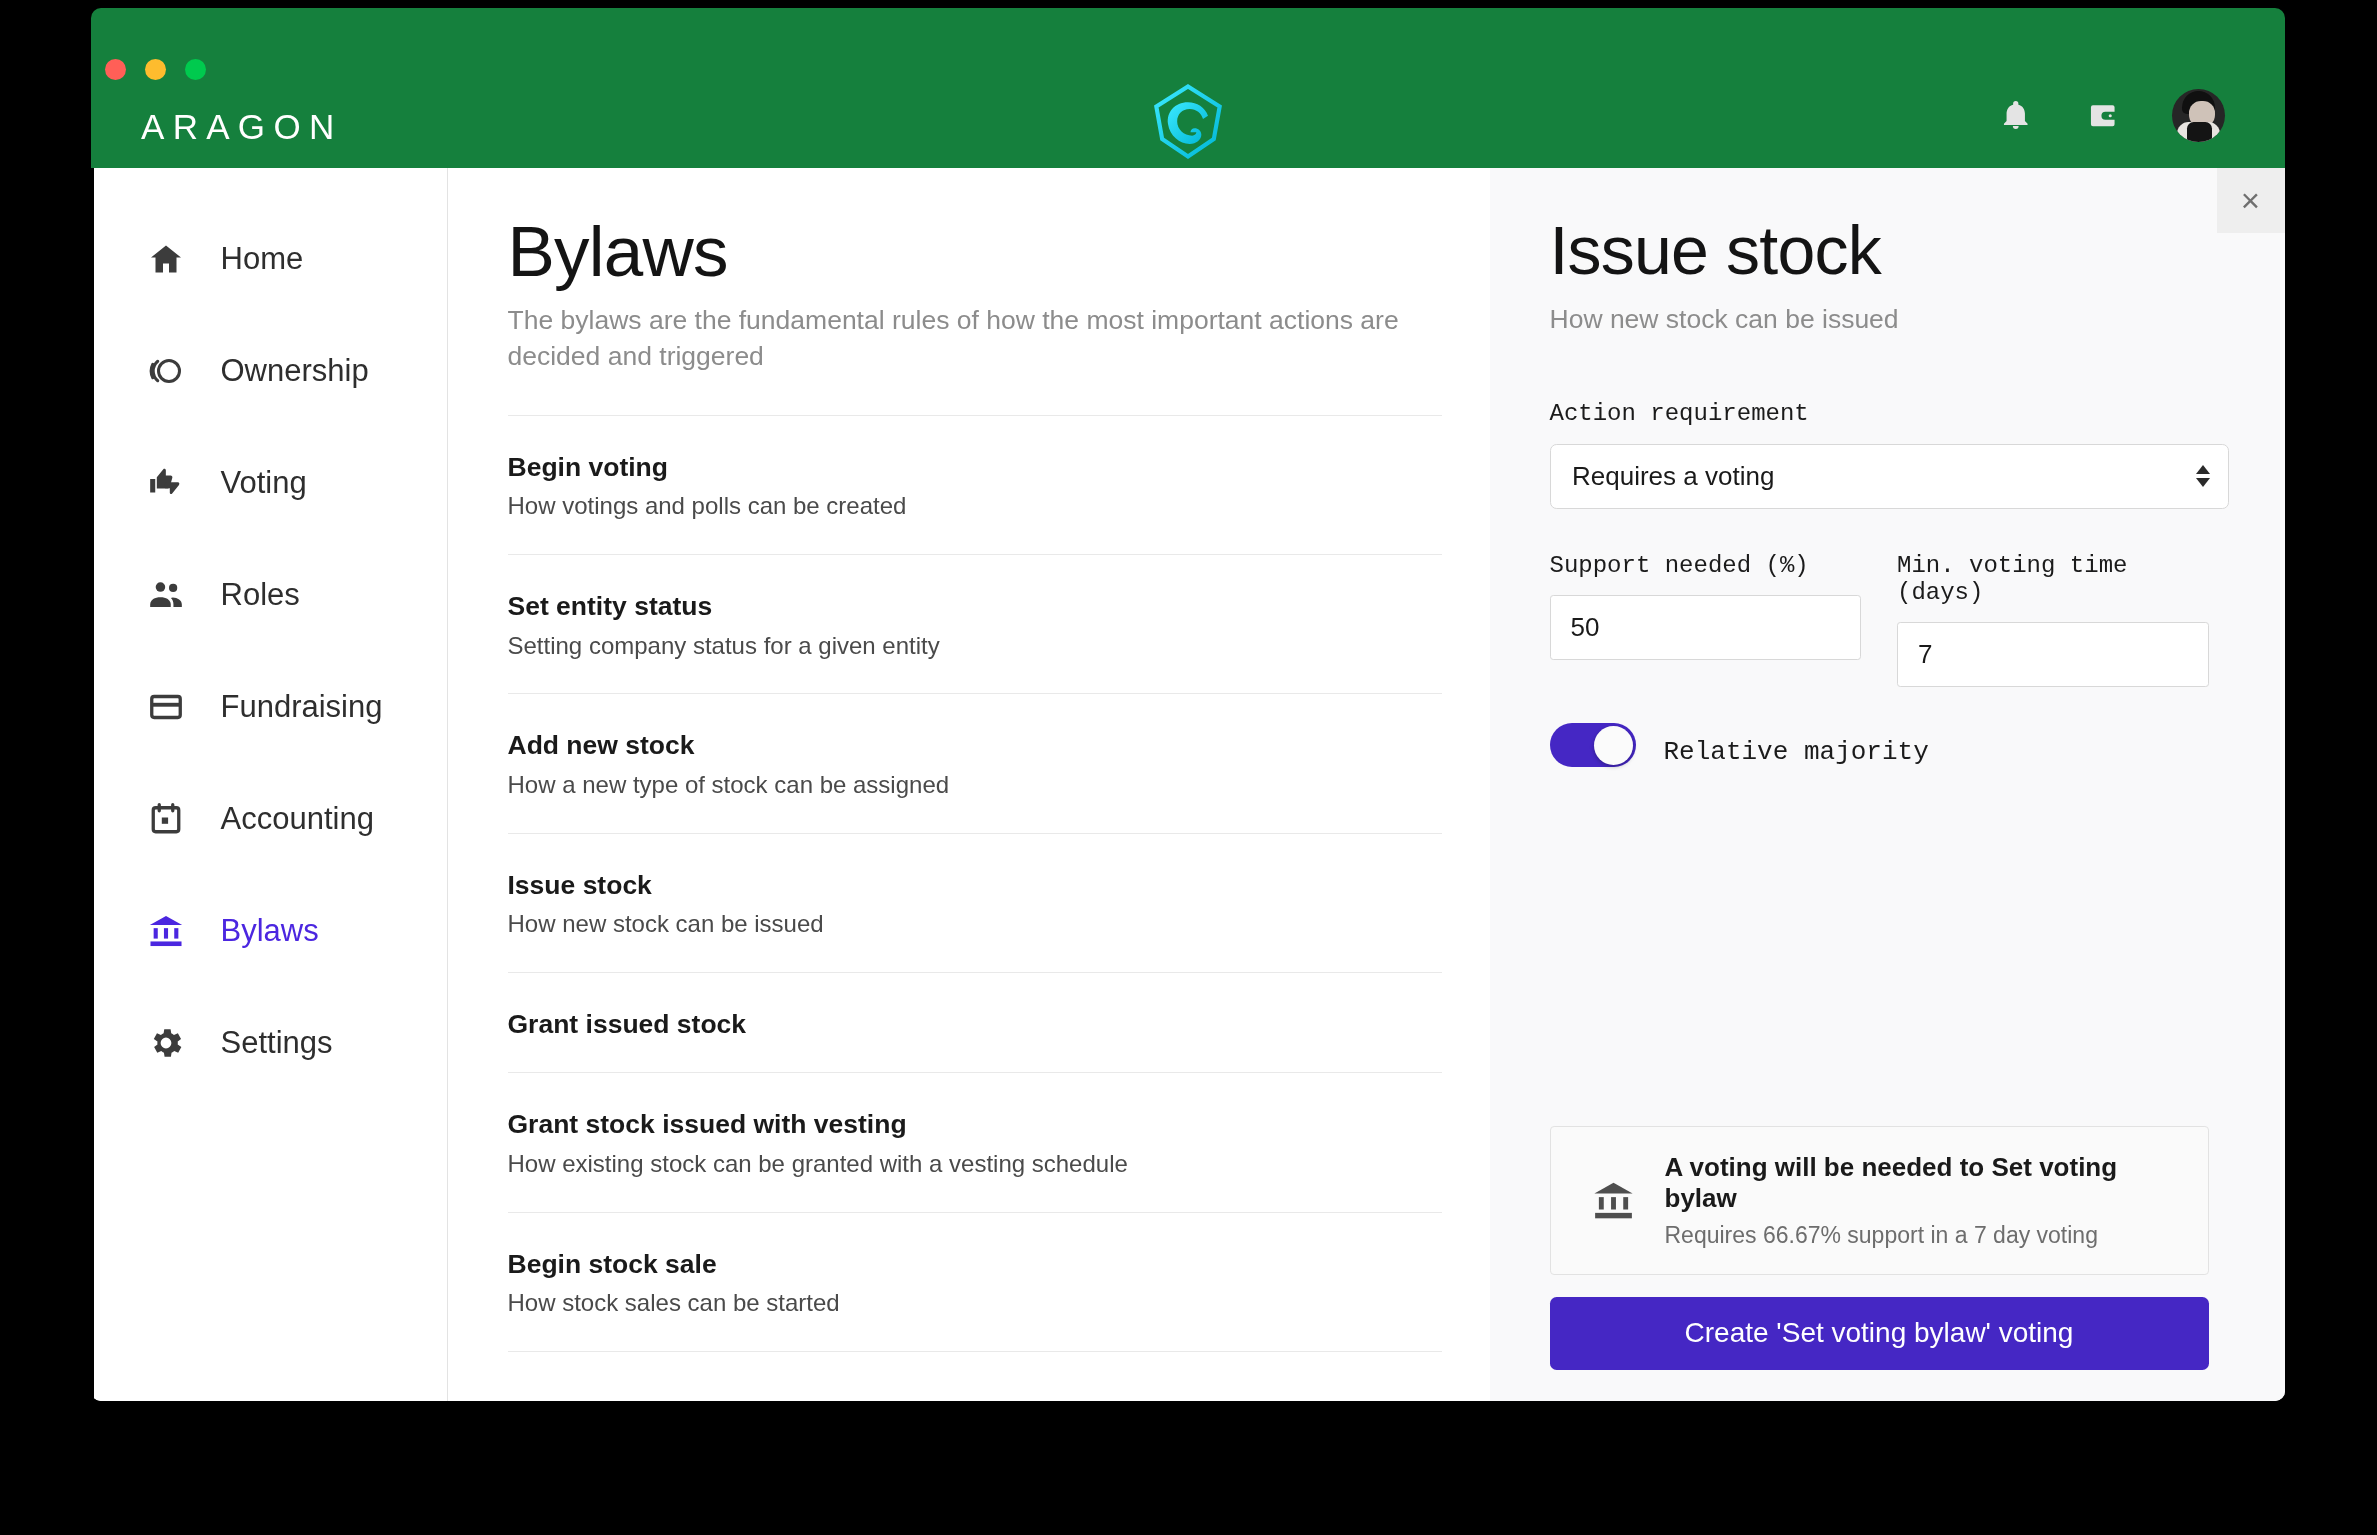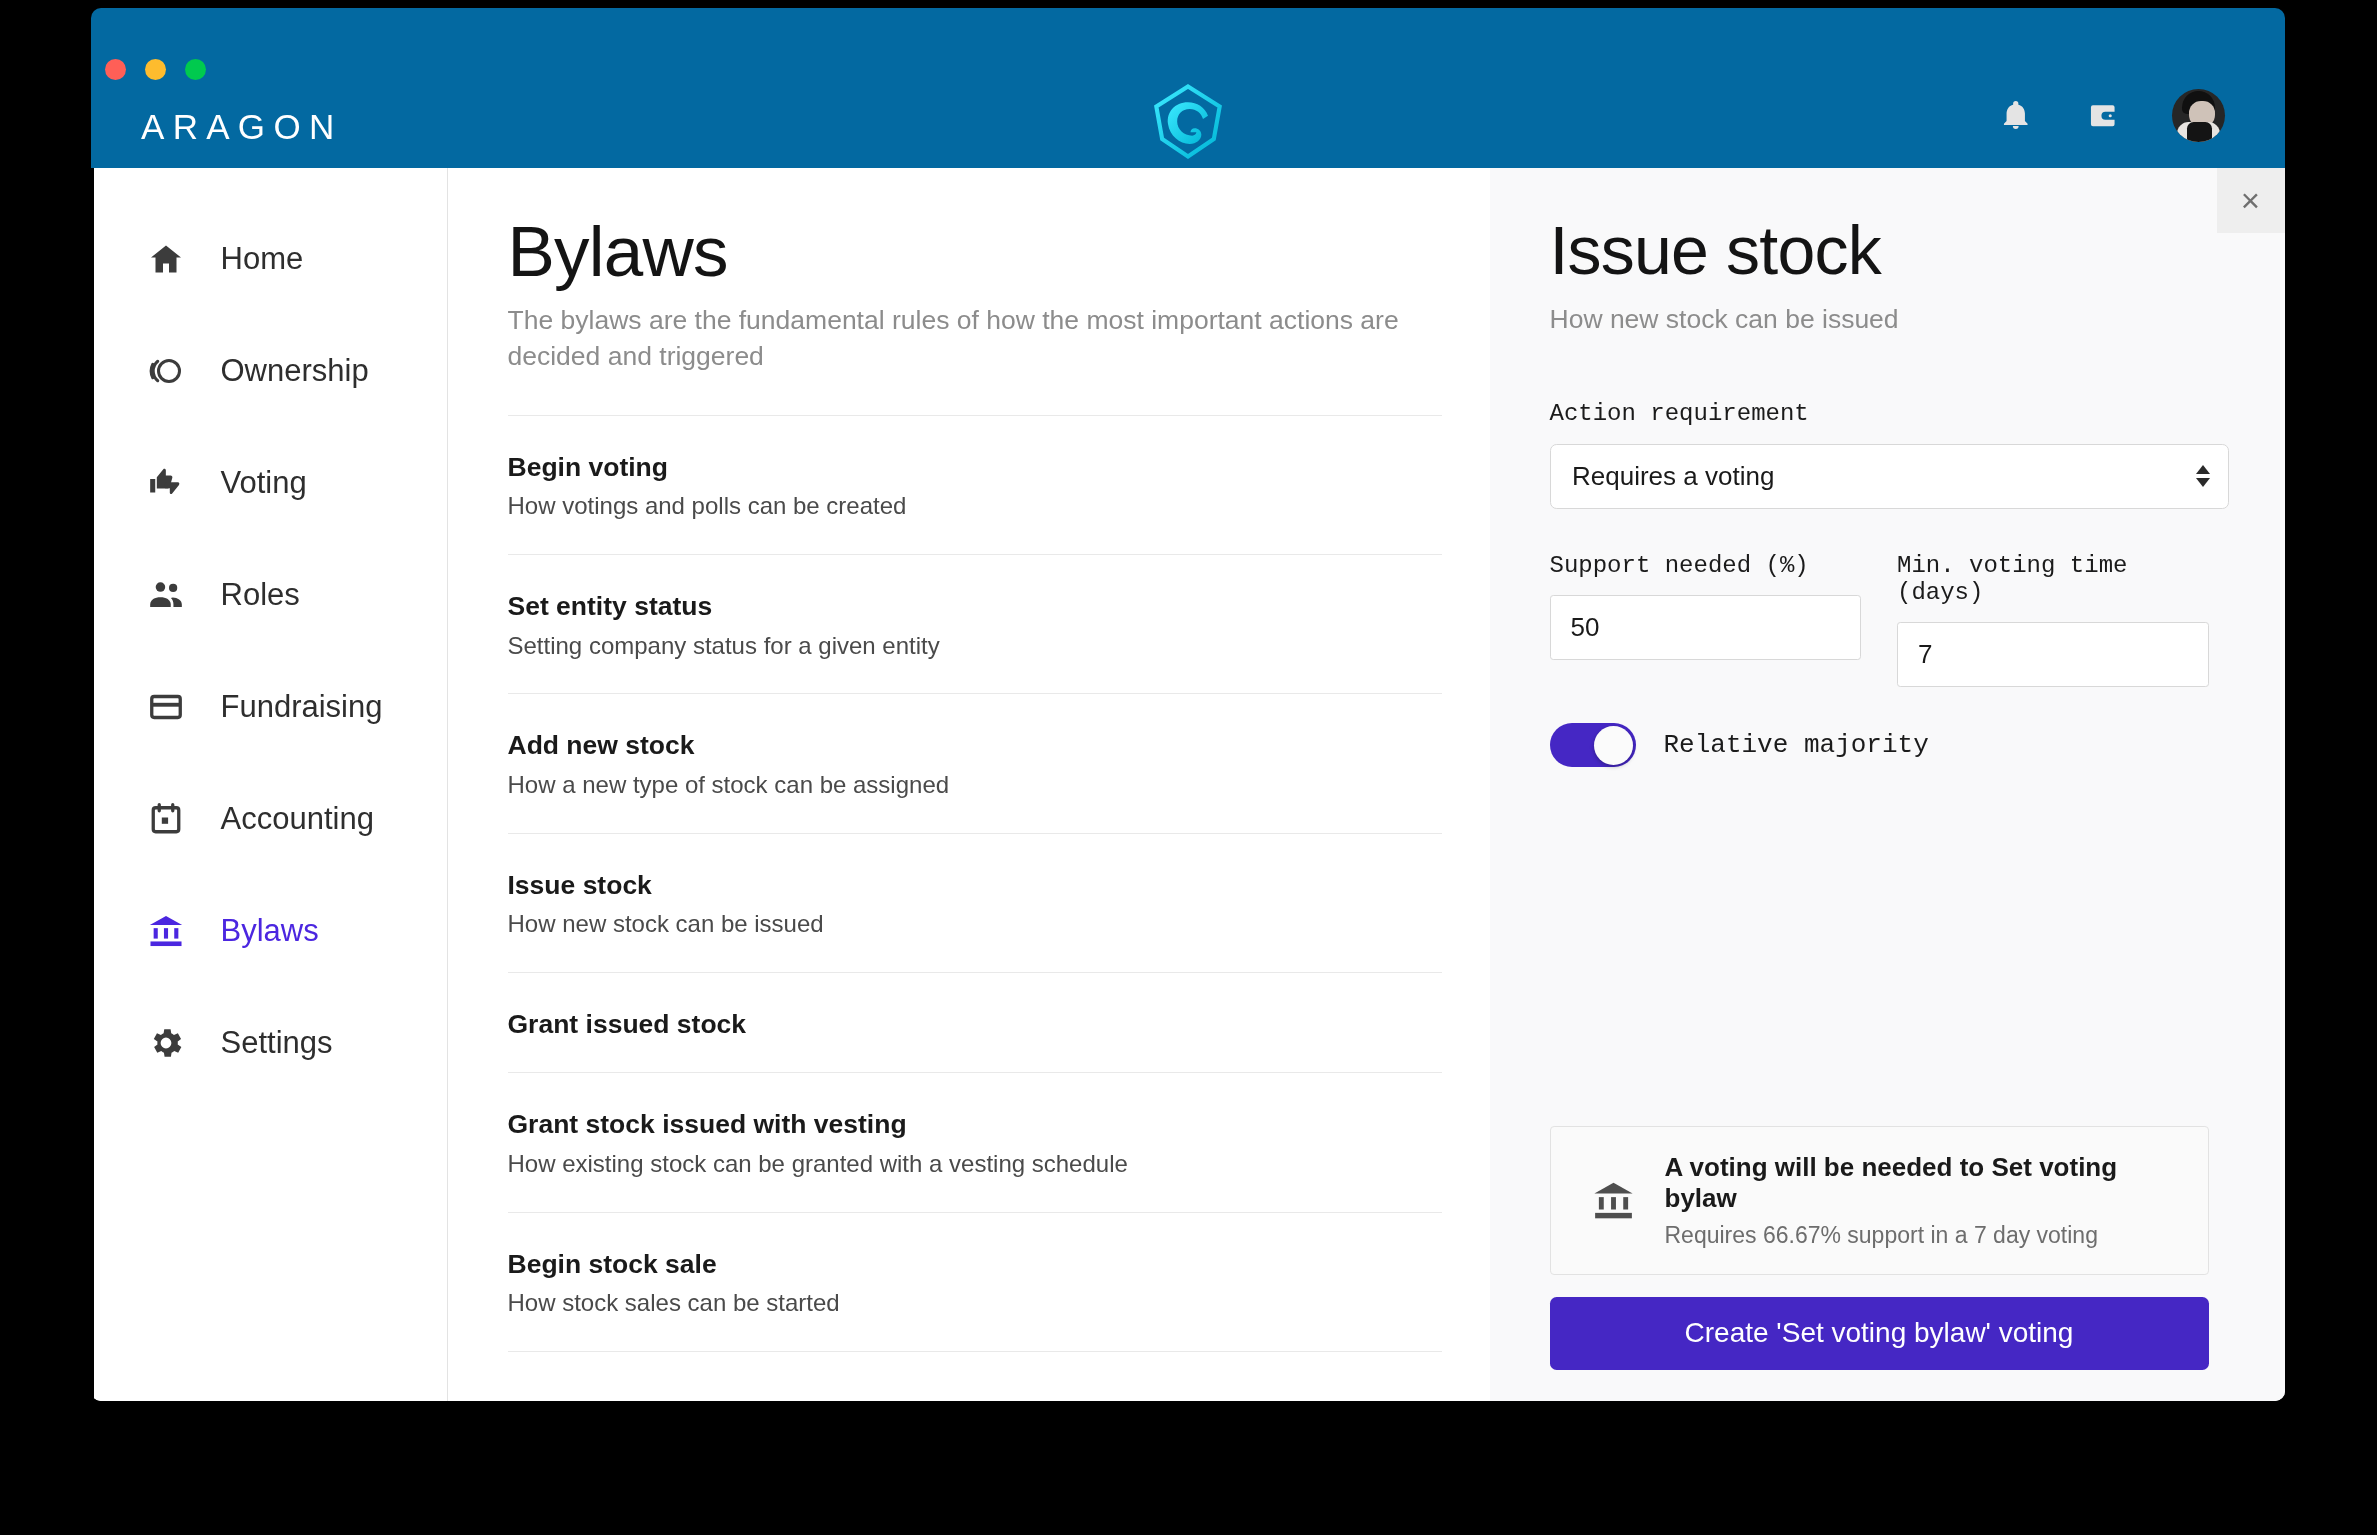--- a/index.html
+++ b/index.html
@@ -23,21 +23,21 @@
     border-radius: 10px;
     overflow: hidden;
   }
 
   
   #titlebar {
     position: absolute;
     left: 0; top: 0;
     width: 100%;
     height: 160px;
-    background: #0369a1;
+    background: #15803d;
   }
   .traffic-lights {
     position: absolute;
     left: 14px;
     top: 51px;
     display: flex;
     gap: 19px;
   }
   .traffic-light {
     width: 21px; height: 21px;
@@ -307,21 +307,21 @@
     align-items: center;
     padding: 0 20px;
     font-size: 26px;
     color: #1a1a1a;
     cursor: text;
   }
 
   #toggle-row {
     margin-top: 36px;
     display: flex;
-    align-items: center;
+    align-items: flex-end;
     gap: 28px;
   }
   #relative-majority-toggle {
     width: 86px;
     height: 44px;
     border-radius: 22.4px;
     background: #4527c4;
     position: relative;
     cursor: pointer;
     flex: 0 0 86px;

